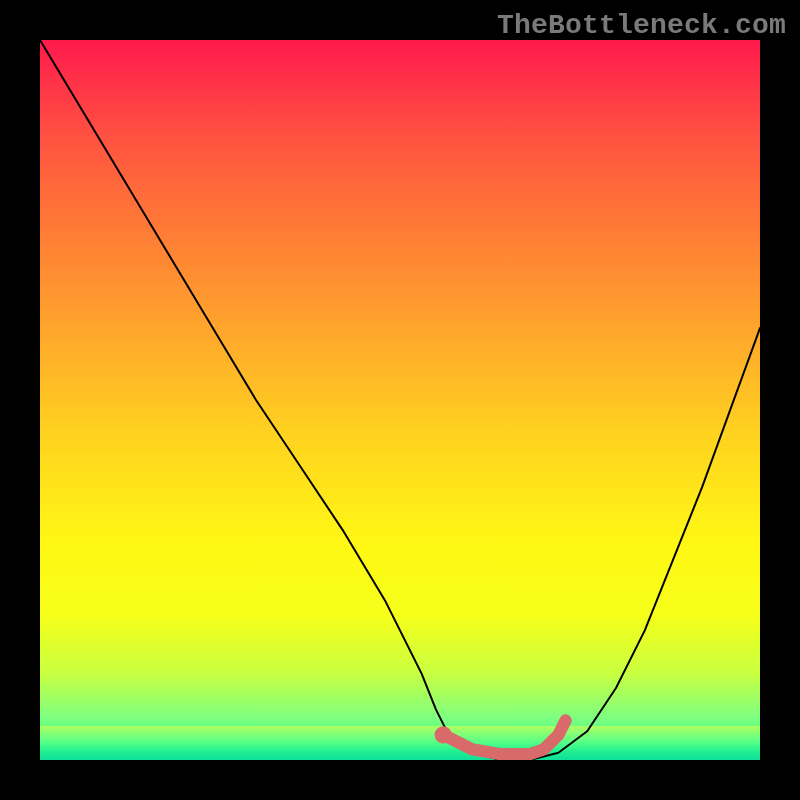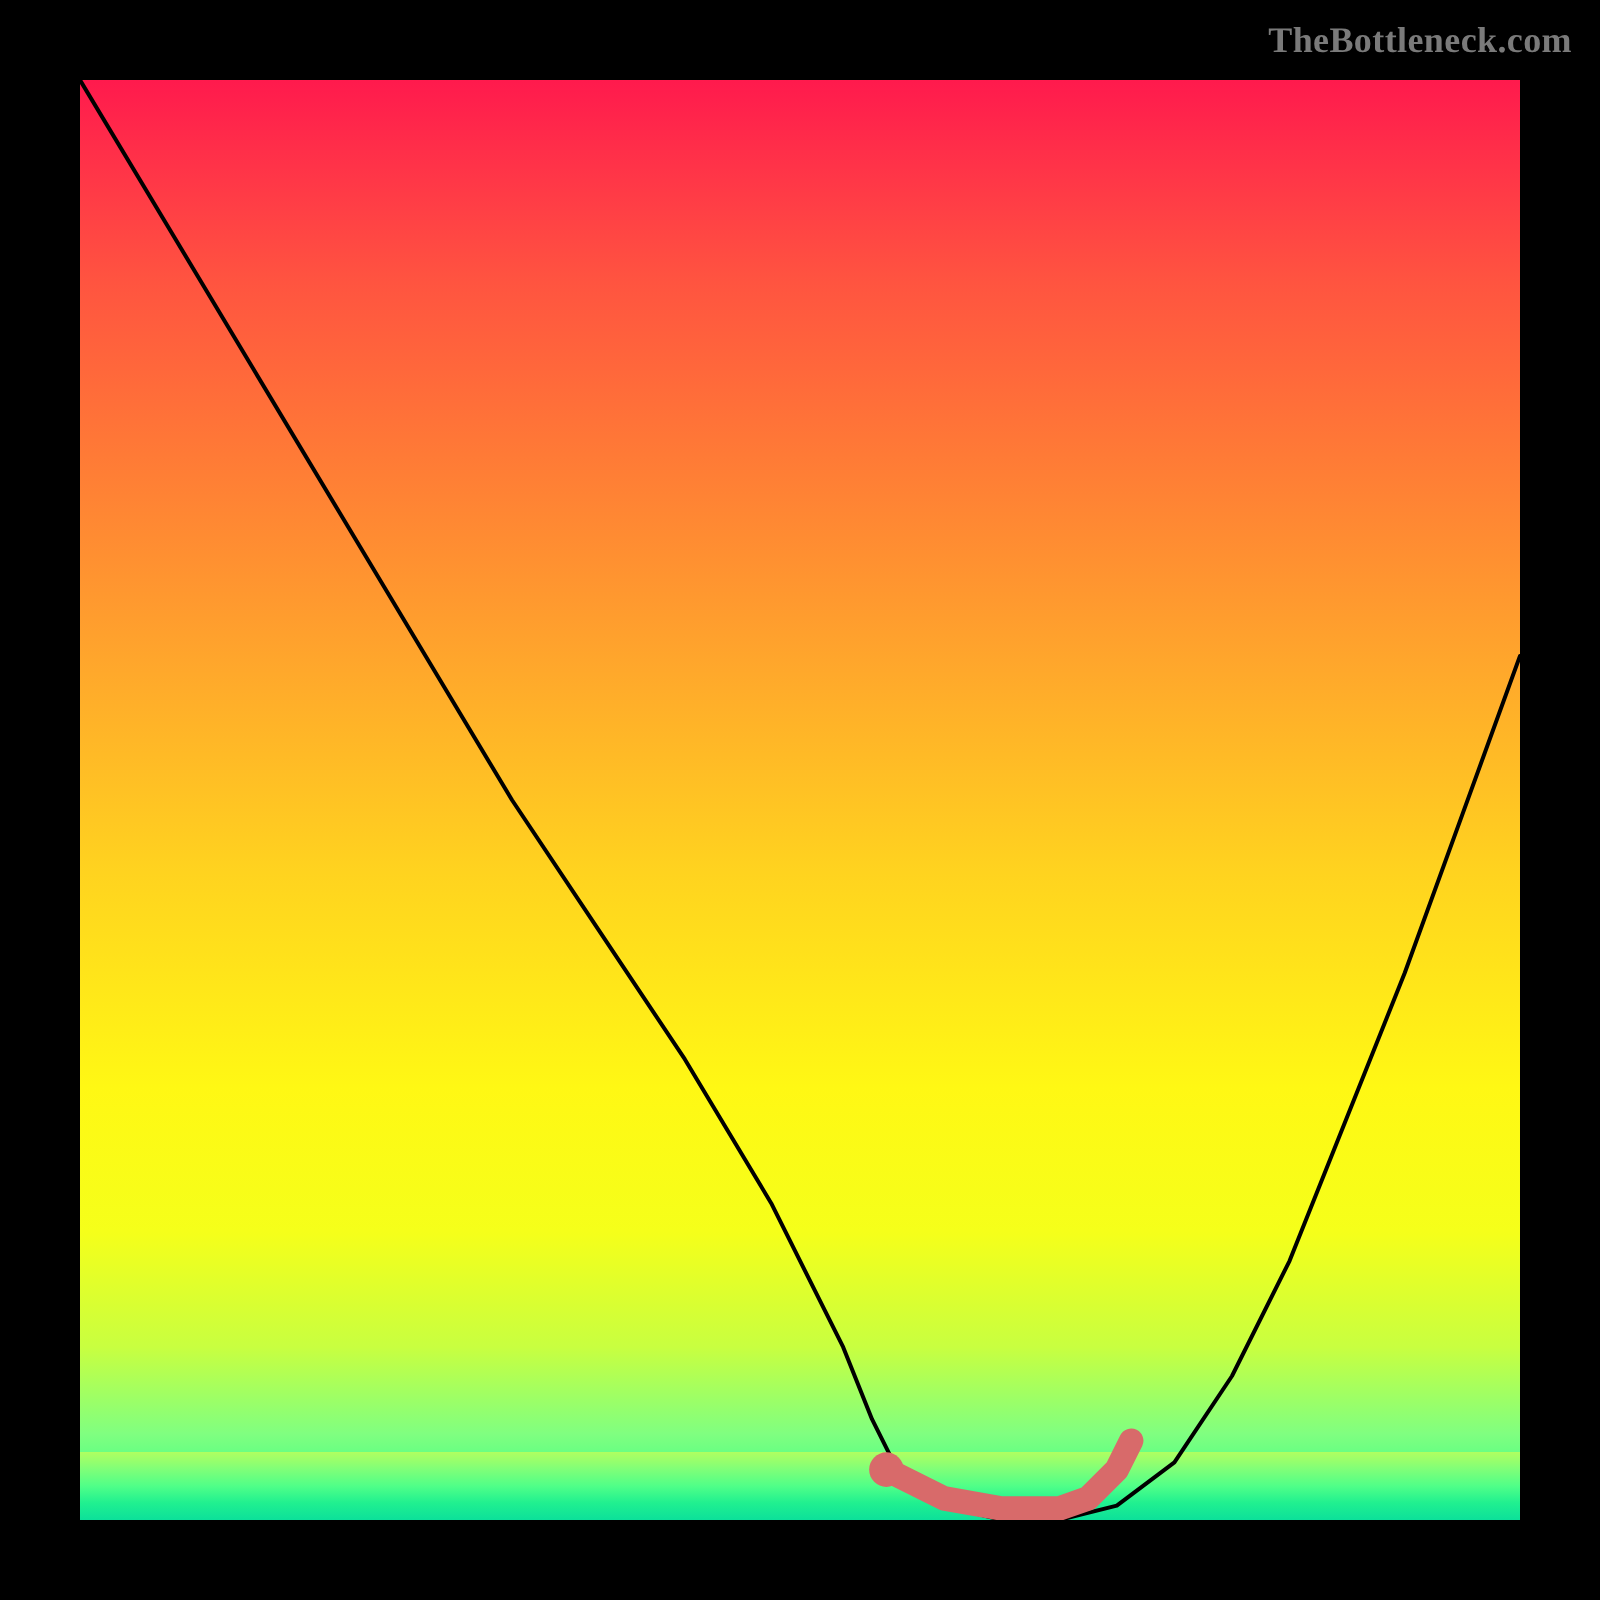--- a/index.html
+++ b/index.html
@@ -51,22 +51,22 @@
     left: 40px;
     top: 40px;
     width: 720px;
     height: 720px;
     pointer-events: none;
   }
   .watermark {
     position: absolute;
     top: 10px;
     right: 14px;
-    font-family: Liberation Serif, serif;
-    font-size: 18px;
+    font-family: Liberation Mono, monospace;
+    font-size: 28px;
     font-weight: 600;
     color: #7a7a7a;
     letter-spacing: 0.2px;
   }
 </style>
 </head>
 <body>
 
 <div class="frame">
   <div class="watermark">TheBottleneck.com</div>

